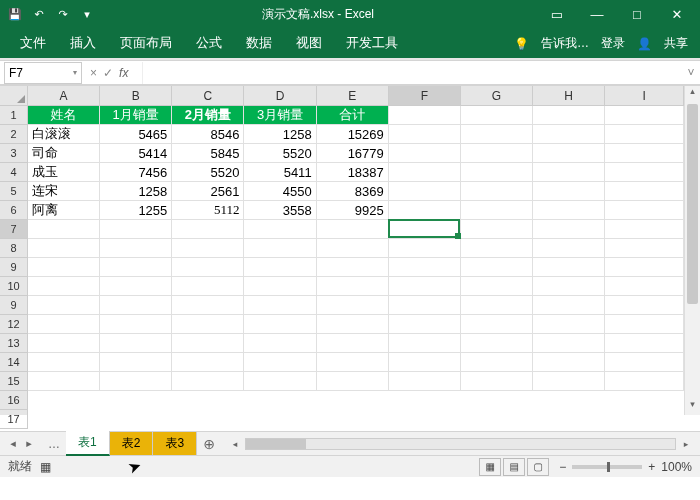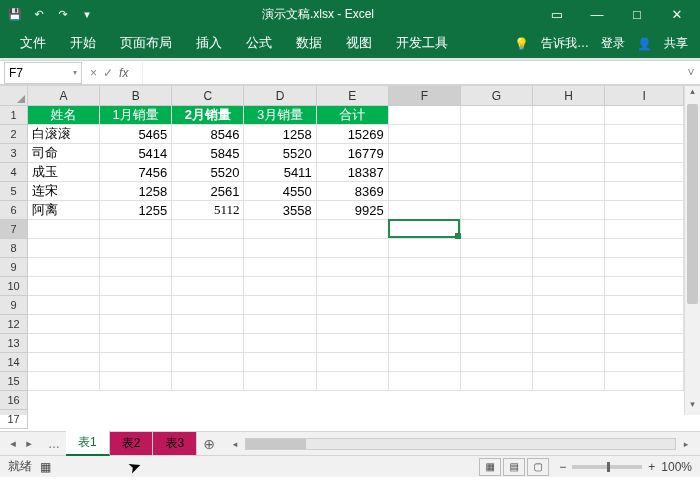--- a/index.html
+++ b/index.html
@@ -40,21 +40,21 @@
 .cell.txt{justify-content:flex-start}
 .activecell{position:absolute;border:2px solid #1f8a4c;pointer-events:none}
 .activecell::after{content:"";position:absolute;right:-3px;bottom:-3px;width:6px;height:6px;background:#1f8a4c}
 .vscroll{position:absolute;right:0;top:0;width:16px;bottom:16px;background:#f1f1f1;border-left:1px solid #ddd}
 .vscroll .thumb{position:absolute;left:2px;right:2px;top:18px;height:200px;background:#c8c8c8;border-radius:2px}
 .vscroll .arr{position:absolute;left:0;right:0;height:16px;text-align:center;font-size:9px;color:#666}
 .sheetbar{height:24px;display:flex;align-items:center;background:#f1f1f1;border-top:1px solid #d4d4d4}
 .sheetbar .nav{display:flex;gap:2px;padding:0 6px}
 .sheetbar .nav span{width:14px;text-align:center;color:#666;font-size:11px}
 .sheetbar .dots{padding:0 6px;color:#666}
-.sheetbar .tab{padding:3px 12px;font-size:12px;border-right:1px solid #ccc;cursor:pointer;background:#be185d}
+.sheetbar .tab{padding:3px 12px;font-size:12px;border-right:1px solid #ccc;cursor:pointer;background:#eab308}
 .sheetbar .tab.active{background:#fff;border-bottom:2px solid #0f7040;color:#0f7040}
 .sheetbar .add{width:24px;text-align:center;color:#666;font-size:14px}
 .sheetbar .hsb{flex:1;display:flex;align-items:center;padding:0 8px;gap:4px}
 .sheetbar .hsb .track{flex:1;height:12px;background:#e8e8e8;position:relative;border:1px solid #ccc}
 .sheetbar .hsb .track .th{position:absolute;left:0;top:0;bottom:0;width:60px;background:#c8c8c8}
 .sheetbar .hsb .ar{font-size:9px;color:#666;width:12px;text-align:center}
 .statusbar{height:22px;background:#f1f1f1;border-top:1px solid #d4d4d4;display:flex;align-items:center;padding:0 8px;font-size:12px;color:#444}
 .statusbar .spacer{flex:1}
 .statusbar .views{display:flex;gap:2px;margin-right:10px}
 .statusbar .views span{width:22px;height:18px;border:1px solid #bbb;display:flex;align-items:center;justify-content:center;font-size:10px}
@@ -77,23 +77,22 @@
   <div class="winctl">
     <span class="wbtn">▭</span>
     <span class="wbtn">—</span>
     <span class="wbtn">□</span>
     <span class="wbtn">✕</span>
   </div>
 </div>
 
 <div class="ribbon">
   <span class="tab">文件</span>
-  <span class="tab">开始</span>
+  <span class="tab">插入</span>
   <span class="tab">页面布局</span>
-  <span class="tab">插入</span>
   <span class="tab">公式</span>
   <span class="tab">数据</span>
   <span class="tab">视图</span>
   <span class="tab">开发工具</span>
   <div class="spacer"></div>
   <div class="right">
     <span>💡</span>
     <span>告诉我…</span>
     <span>登录</span>
     <span>👤</span>

